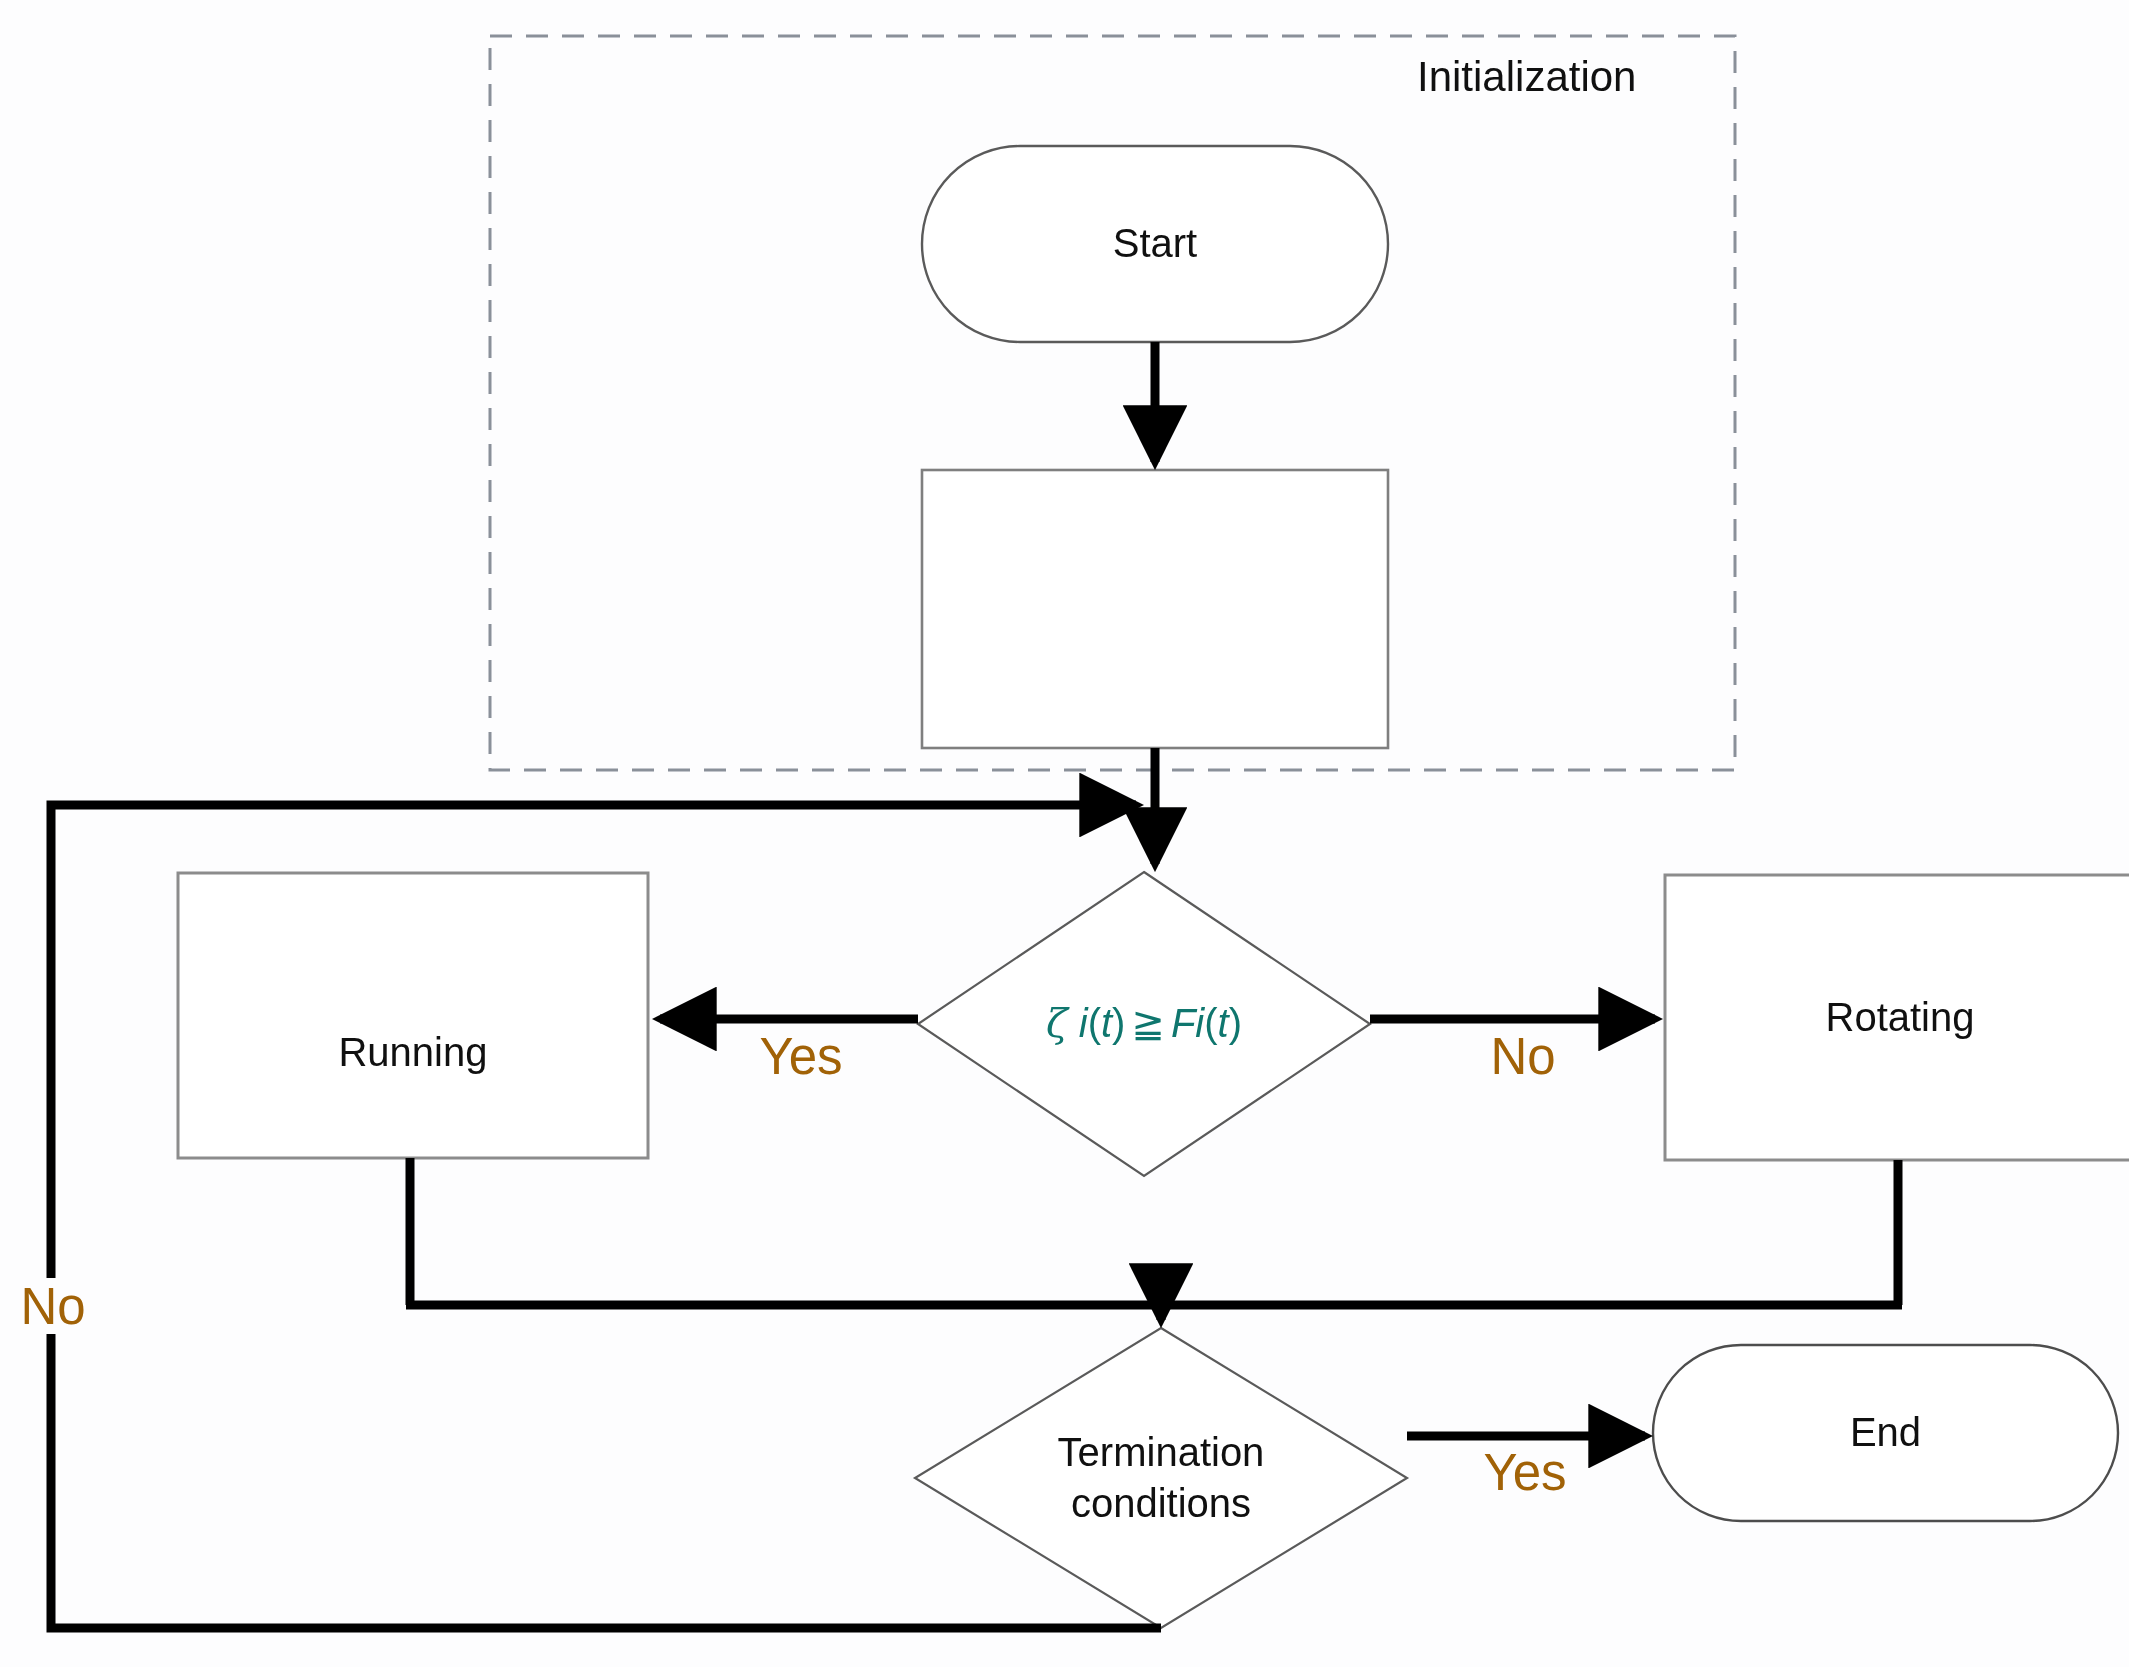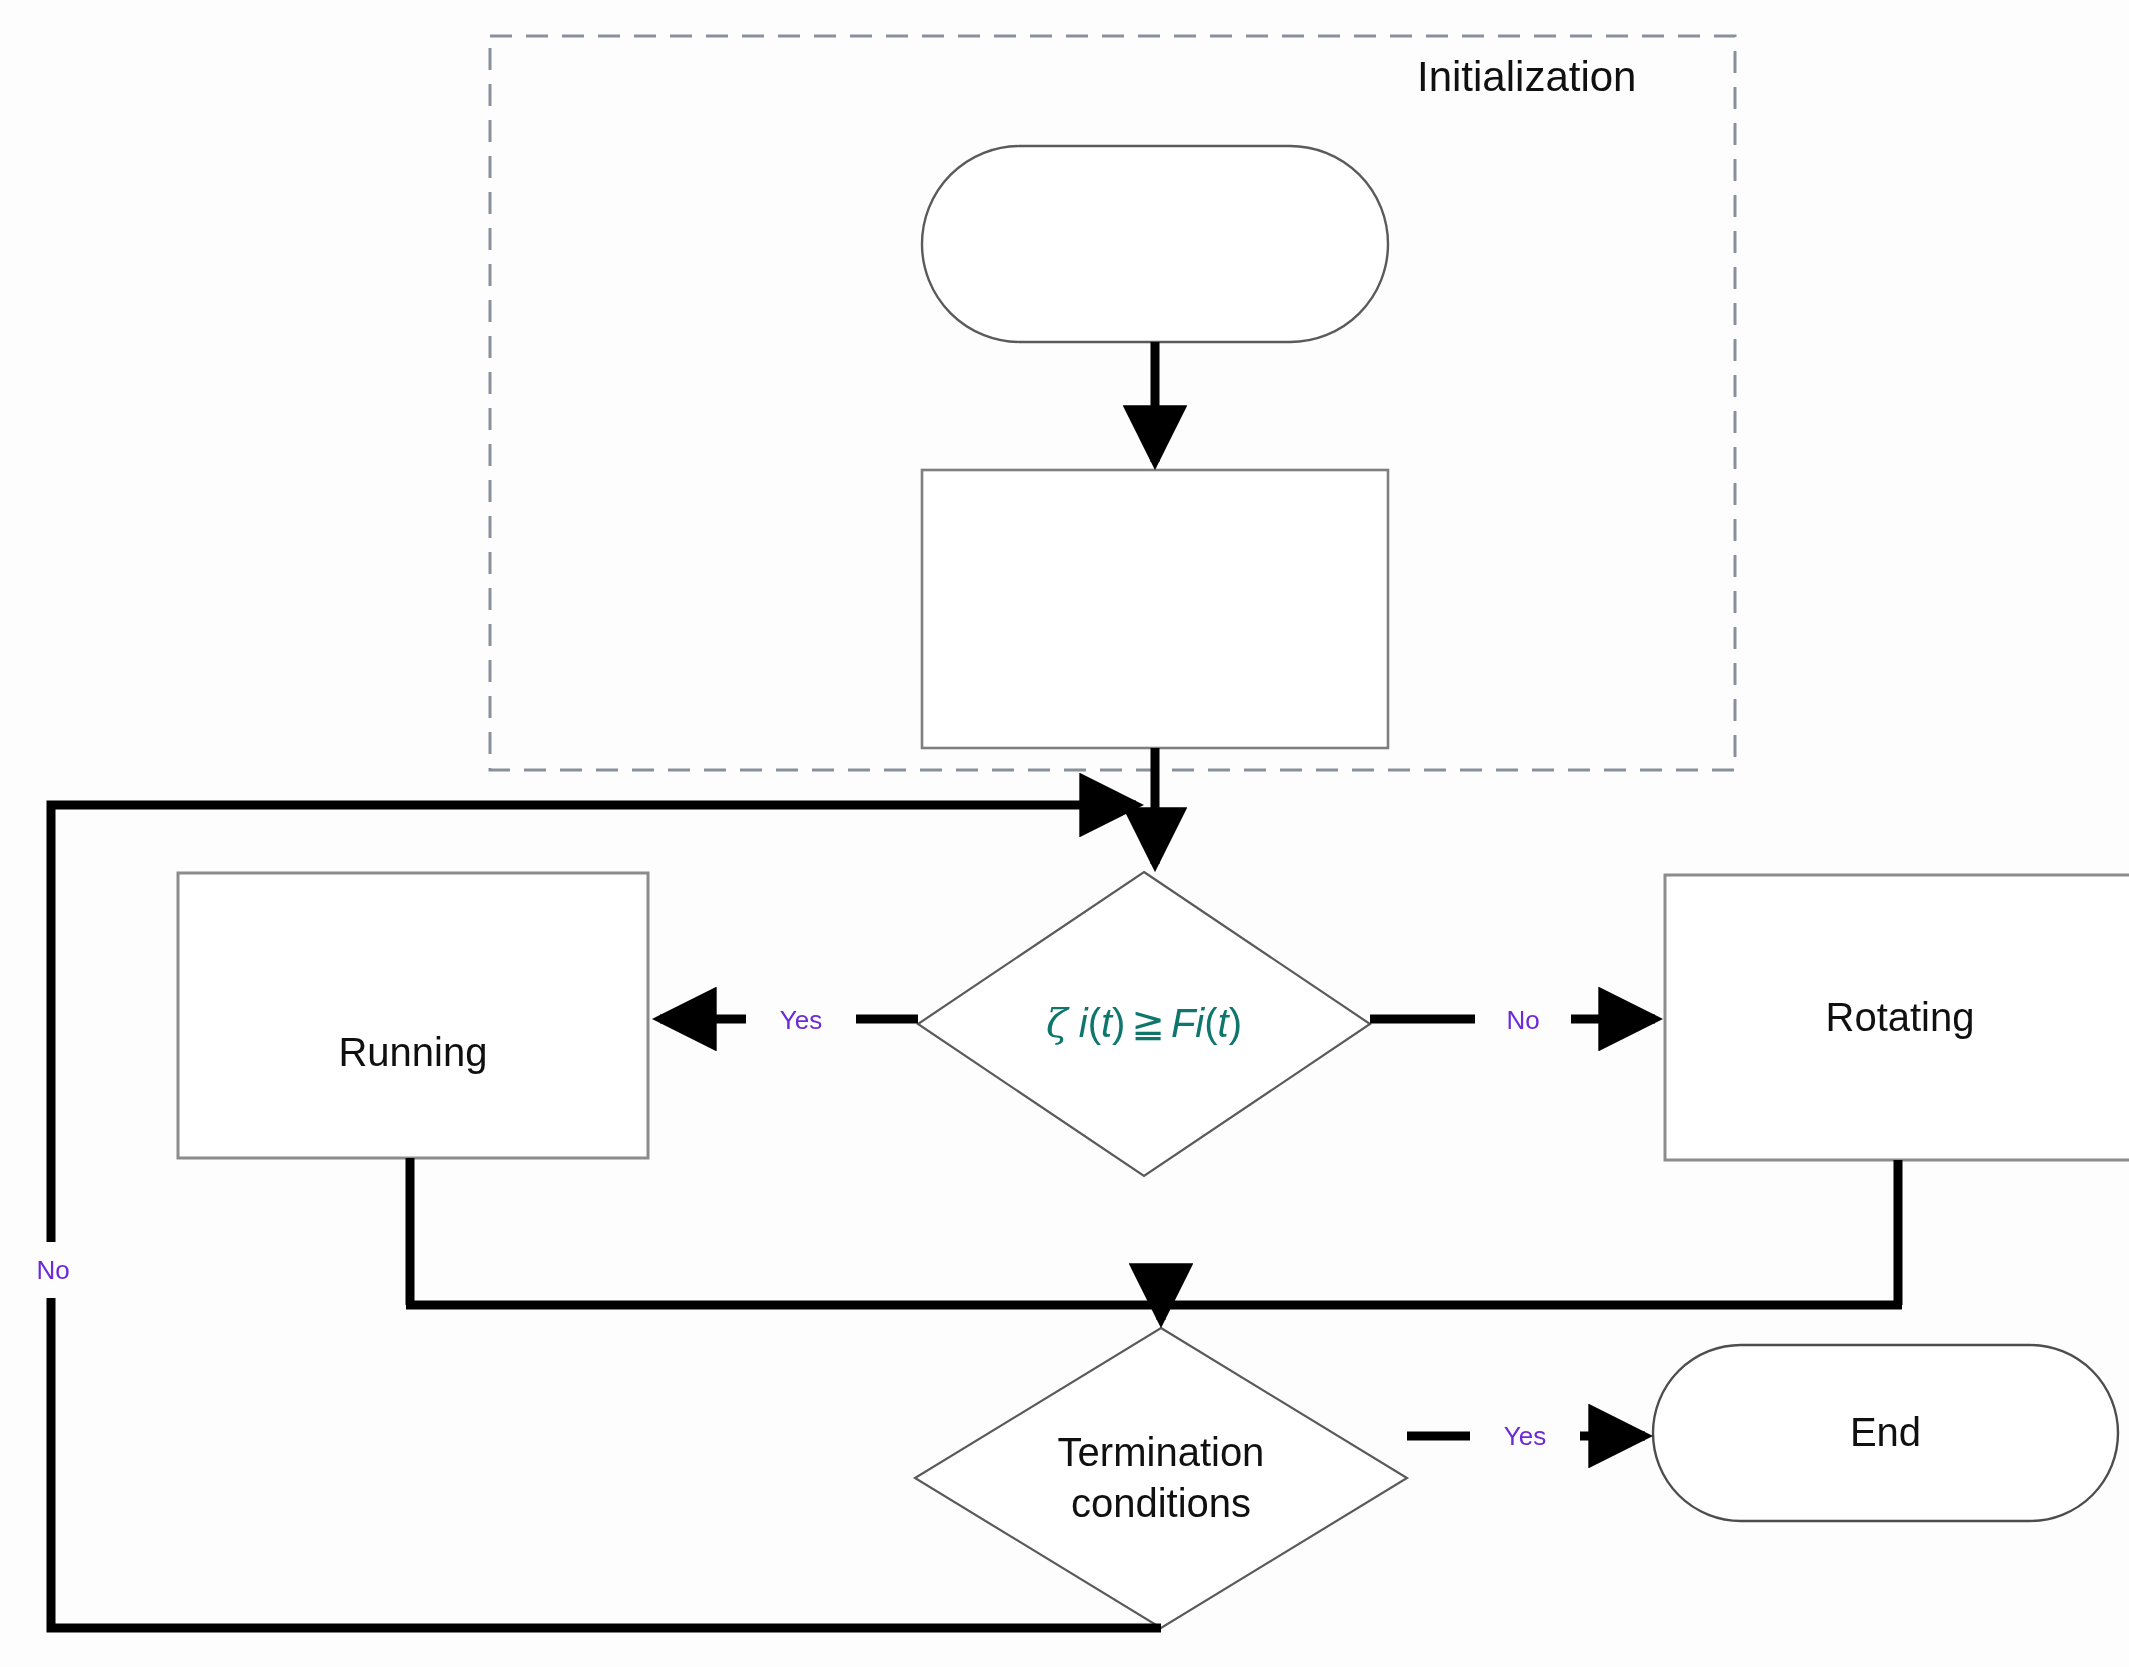--- a/index.html
+++ b/index.html
@@ -33,24 +33,25 @@
     font-size: 40px;
     line-height: 1.28;
     pointer-events: none;
     white-space: pre-line;
   }
   .edge-label {
     position: absolute;
     display: flex;
     align-items: center;
     justify-content: center;
-    color: #6d28d9;
-    font-size: 26px;
+    color: #a16207;
+    font-size: 51px;
     background: #fdfdfe;
     line-height: 1;
+    margin-top: 36px;
   }
   .group-label {
     position: absolute;
     color: #101010;
     font-size: 42px;
     line-height: 1;
   }
   .formula {
     font-size: 40px;
     color: #0f766e;
@@ -103,20 +104,21 @@
 
     <line x1="1161" y1="1305" x2="1161" y2="1320" stroke="#000000" stroke-width="9" marker-end="url(#arrow)"></line>
 
     <line x1="1407" y1="1436" x2="1645" y2="1436" stroke="#000000" stroke-width="9" marker-end="url(#arrow)"></line>
 
     <path d="M 1161 1628 L 51 1628 L 51 805 L 1136 805" fill="none" stroke="#000000" stroke-width="9" marker-end="url(#arrow)"></path>
   </svg>
 
   <div class="group-label" style="left:1417px; top:56px;">Initialization</div>
 
+  <div class="node-label" style="left:922px; top:146px; width:466px; height:196px;">Start</div>
 
 
   <div class="node-label" style="left:918px; top:872px; width:452px; height:304px;">
     <span class="formula"><span class="gk">ζ</span> <span class="it">i</span>(<span class="it">t</span>)<span class="rel">≧</span><span class="it">Fi</span>(<span class="it">t</span>)</span>
   </div>
 
   <div class="node-label" style="left:178px; top:910px; width:470px; height:285px;">Running</div>
 
   <div class="node-label" style="left:1665px; top:875px; width:470px; height:285px;">Rotating</div>
 

